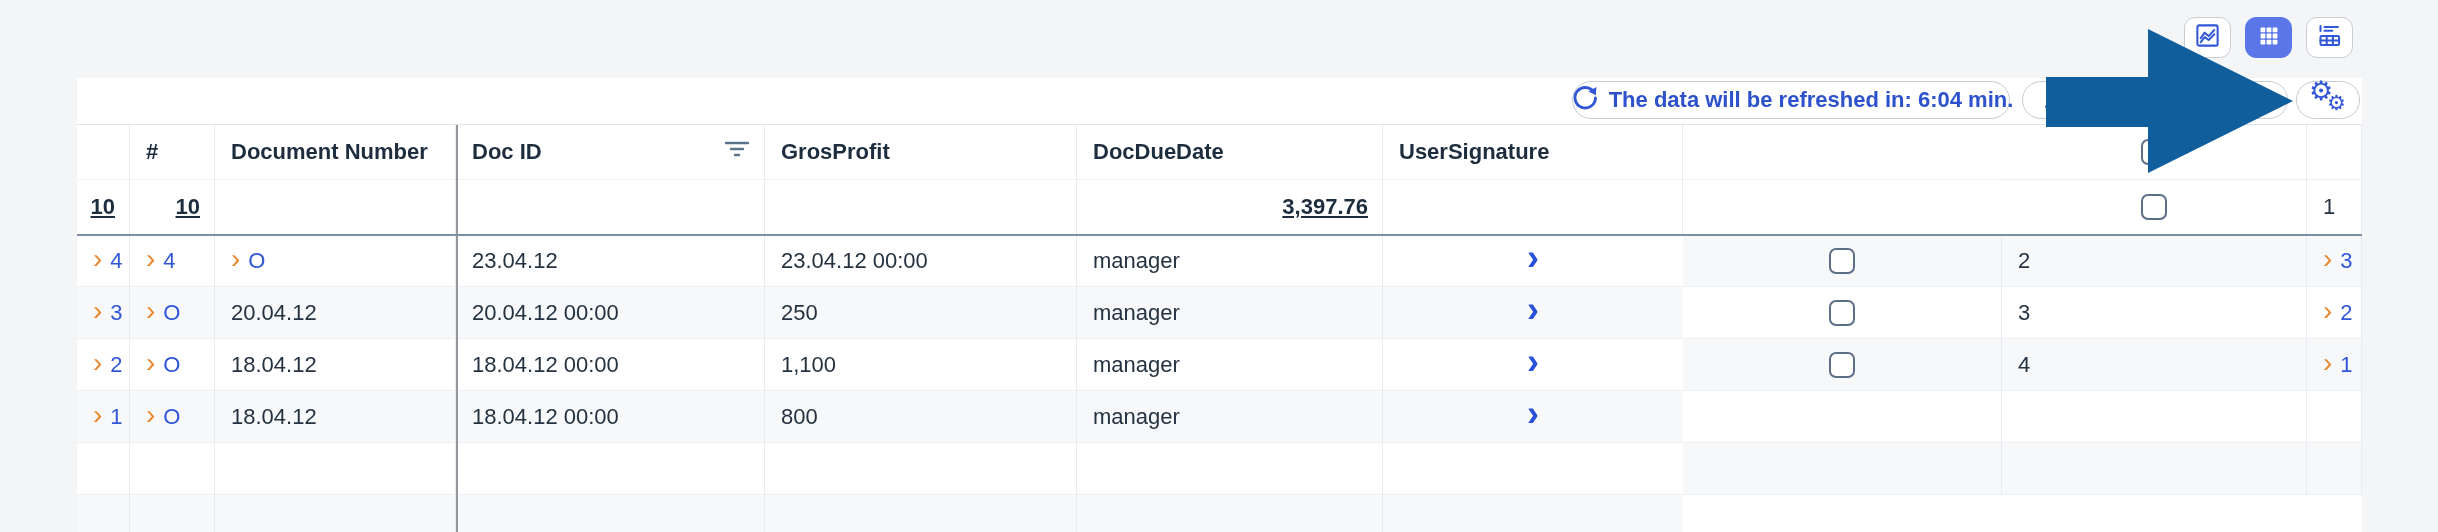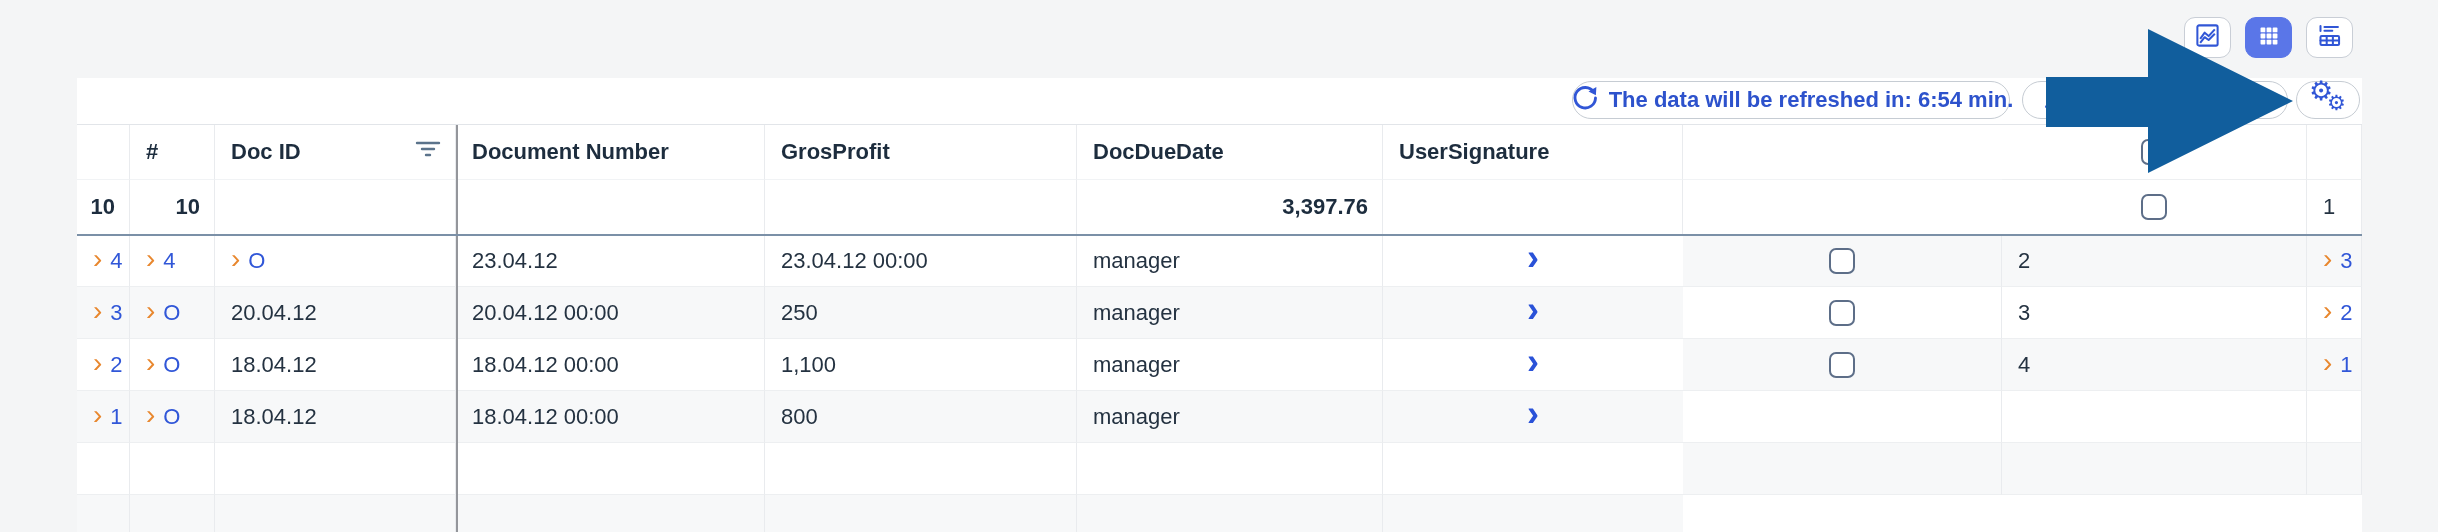--- a/index.html
+++ b/index.html
@@ -31,21 +31,21 @@
 
   
   .grid{display:grid;width:2285px;
         grid-template-columns:53px 85px 241px 309px 312px 306px 300px 319px 305px 55px;
         grid-template-rows:55px 55px;grid-auto-rows:52px;}
   .c{display:flex;align-items:center;padding:0 16px;box-sizing:border-box;
      border-right:1px solid #e9ebee;border-bottom:1px solid #edeff1;
      font-size:22px;color:#243241;background:#fff;overflow:hidden;white-space:nowrap;}
   .hb{font-weight:bold;color:#1d2d3e;border-bottom:1px solid #f1f3f5;}
   .tt{font-weight:bold;color:#1d2d3e;}
-  .num{justify-content:flex-end;padding-right:14px;}
+  .num{justify-content:flex-end;padding-right:14px;text-decoration:underline;}
   .cbcol{justify-content:center;padding:0;}
   .navcell{justify-content:center;padding:0;border-right:none;}
   .s{background:#f7f8f9;}
   .cb{width:26px;height:26px;border:2px solid #5d6e88;border-radius:7px;background:#fff;box-sizing:border-box;}
   .link{color:#3157d8;}
   .drill{color:#e8872e;font-size:28px;line-height:1;margin-right:8px;transform:translateY(-2px);}
   .navchev{color:#2a52d8;font-size:36px;font-weight:bold;line-height:1;transform:translateY(-3px);}
   .filtericon{margin-left:auto;}
 
   
@@ -107,21 +107,21 @@
   <div class="panel">
 
     <div class="tbar">
       <div class="pill refresh-pill">
         <span>
           <svg width="30" height="30" viewBox="0 0 24 24">
             <path d="M19.8 7.2 A 8.2 8.2 0 1 0 21.2 12" fill="none" stroke="#3156d6" stroke-width="2.3" stroke-linecap="round"></path>
             <path d="M15.6 6.8 L21.9 3.2 L21.5 9.8 Z" fill="#3156d6"></path>
           </svg>
         </span>
-        <span class="msg">The data will be refreshed in: 6:54 min.</span>
+        <span class="msg">The data will be refreshed in: 6:04 min.</span>
       </div>
       <div class="pill dl-pill">
         <span>
           <svg width="30" height="30" viewBox="0 0 24 24">
             <g stroke="#3156d6" stroke-width="2.3" fill="none" stroke-linecap="round" stroke-linejoin="round">
               <path d="M12 3.5 v10"></path>
               <path d="M7.5 9.5 L12 14 L16.5 9.5"></path>
               <path d="M6 19 h12"></path>
             </g>
           </svg>
@@ -134,33 +134,33 @@
           <span class="gearsmall">⚙</span>
         </span>
       </div>
       <div class="tbar-line"></div>
     </div>
 
     <div class="grid">
 
       <div class="c hb cbcol"></div>
       <div class="c hb">#</div>
+      <div class="c hb">Document Number</div>
       <div class="c hb" style="padding-right:12px;">
         <span>Doc ID</span>
         <span class="filtericon">
           <svg width="30" height="20" viewBox="0 0 30 20">
             <g stroke="#5b738b" stroke-width="2.4" stroke-linecap="round">
               <path d="M4 4 H26"></path>
                 <path d="M9 10 H21"></path>
                 <path d="M13 16 H17"></path>
             </g>
           </svg>
         </span>
       </div>
-      <div class="c hb">Document Number</div>
       <div class="c hb">GrosProfit</div>
       <div class="c hb">DocDueDate</div>
       <div class="c hb">UserSignature</div>
       <div class="c hb navcell"></div>
 
       <div class="c tt cbcol">
           <span class="cb"></span>
         </div>
       <div class="c tt"></div>
       <div class="c tt num">10</div>

